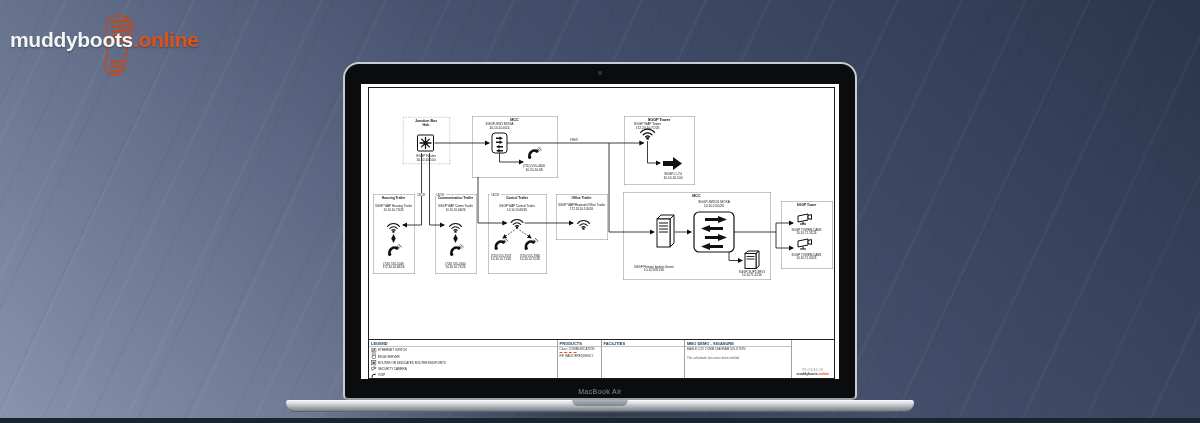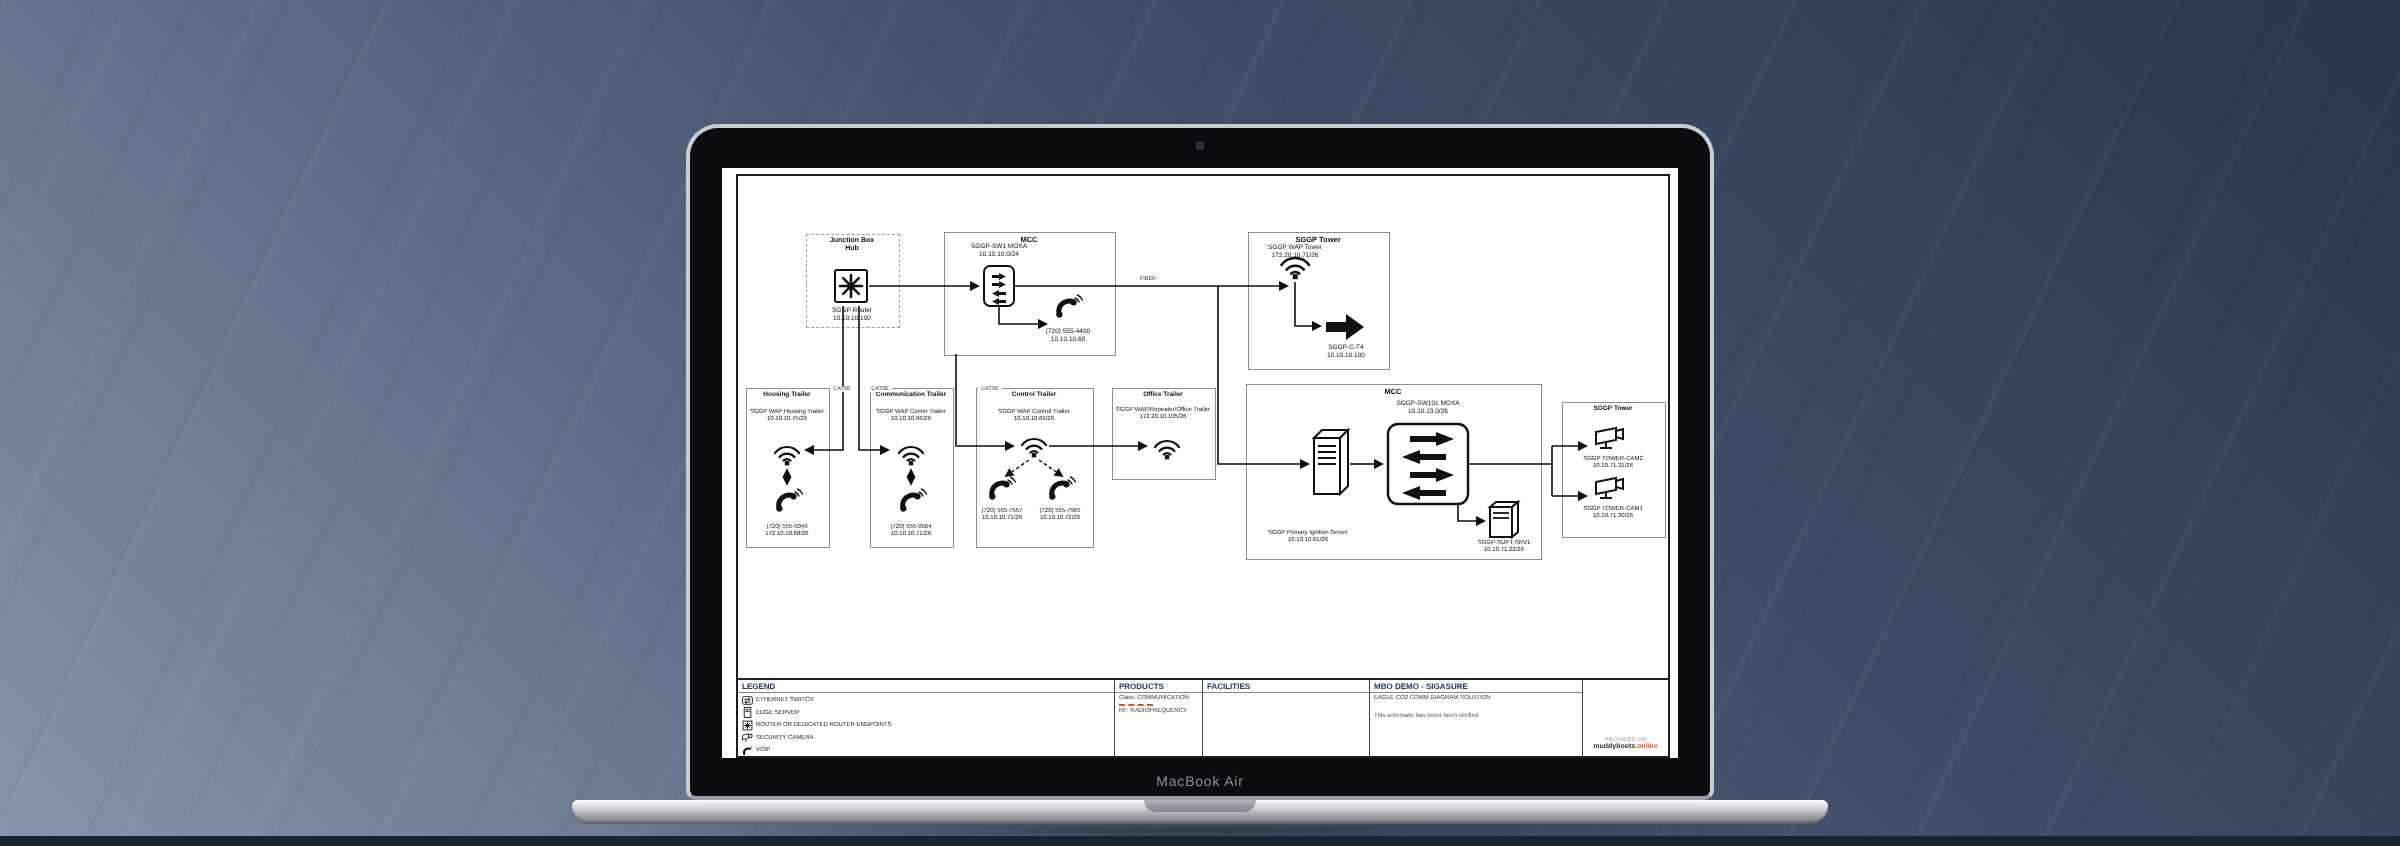--- a/index.html
+++ b/index.html
@@ -63,20 +63,38 @@
   .provided{position:absolute;left:0;right:0;bottom:6px;text-align:center;}
   .provided .plabel{font-size:5.5px;color:#999;letter-spacing:.3px;}
   .provided .pbrand{font-size:7px;font-weight:bold;color:#333;}
   .provided .pbrand .tld{color:#e0521c;}
 </style>
 </head>
 <body>
 
 <div class="page">
 
+  <div class="logo">
+    <svg class="logo-boot" width="46" height="64" viewBox="0 0 46 64">
+      <g stroke="#c14a1a" fill="none">
+        <path stroke-width="1.6" d="M16,2 C28,0 36,6 35,16 C34,24 30,28 29,34 L28,40 C27.5,44 28,47 27,52 C26,58 20,62 14,61 C9,60 6,56 7,50 C8,45 9,42 9,38 L10,30 C10,22 7,18 8,12 C9,5 12,3 16,2 Z"></path>
+        <g stroke-width="2.4">
+          <line x1="13" y1="8" x2="32" y2="6"></line>
+            <line x1="13" y1="13" x2="33" y2="11"></line>
+          <line x1="13" y1="18" x2="33" y2="16"></line>
+            <line x1="14" y1="23" x2="32" y2="21"></line>
+          <line x1="15" y1="28" x2="30" y2="27"></line>
+          <line x1="12" y1="48" x2="26" y2="47"></line>
+            <line x1="11" y1="53" x2="25" y2="52"></line>
+            <line x1="13" y1="58" x2="24" y2="57"></line>
+        </g>
+      </g>
+    </svg>
+    <div class="logo-text"><span>muddyboots</span><span class="tld">.online</span></div>
+  </div>
 
   <div class="laptop-shadow"></div>
   <div class="screen">
     <div class="webcam"></div>
     <div class="display">
 
       <div class="sheet">
 
         <div class="dbox dashed" style="left:68px;top:58px;width:92px;height:92px;"></div>
         <div class="dbox" style="left:206px;top:56px;width:170px;height:122px;"></div>

